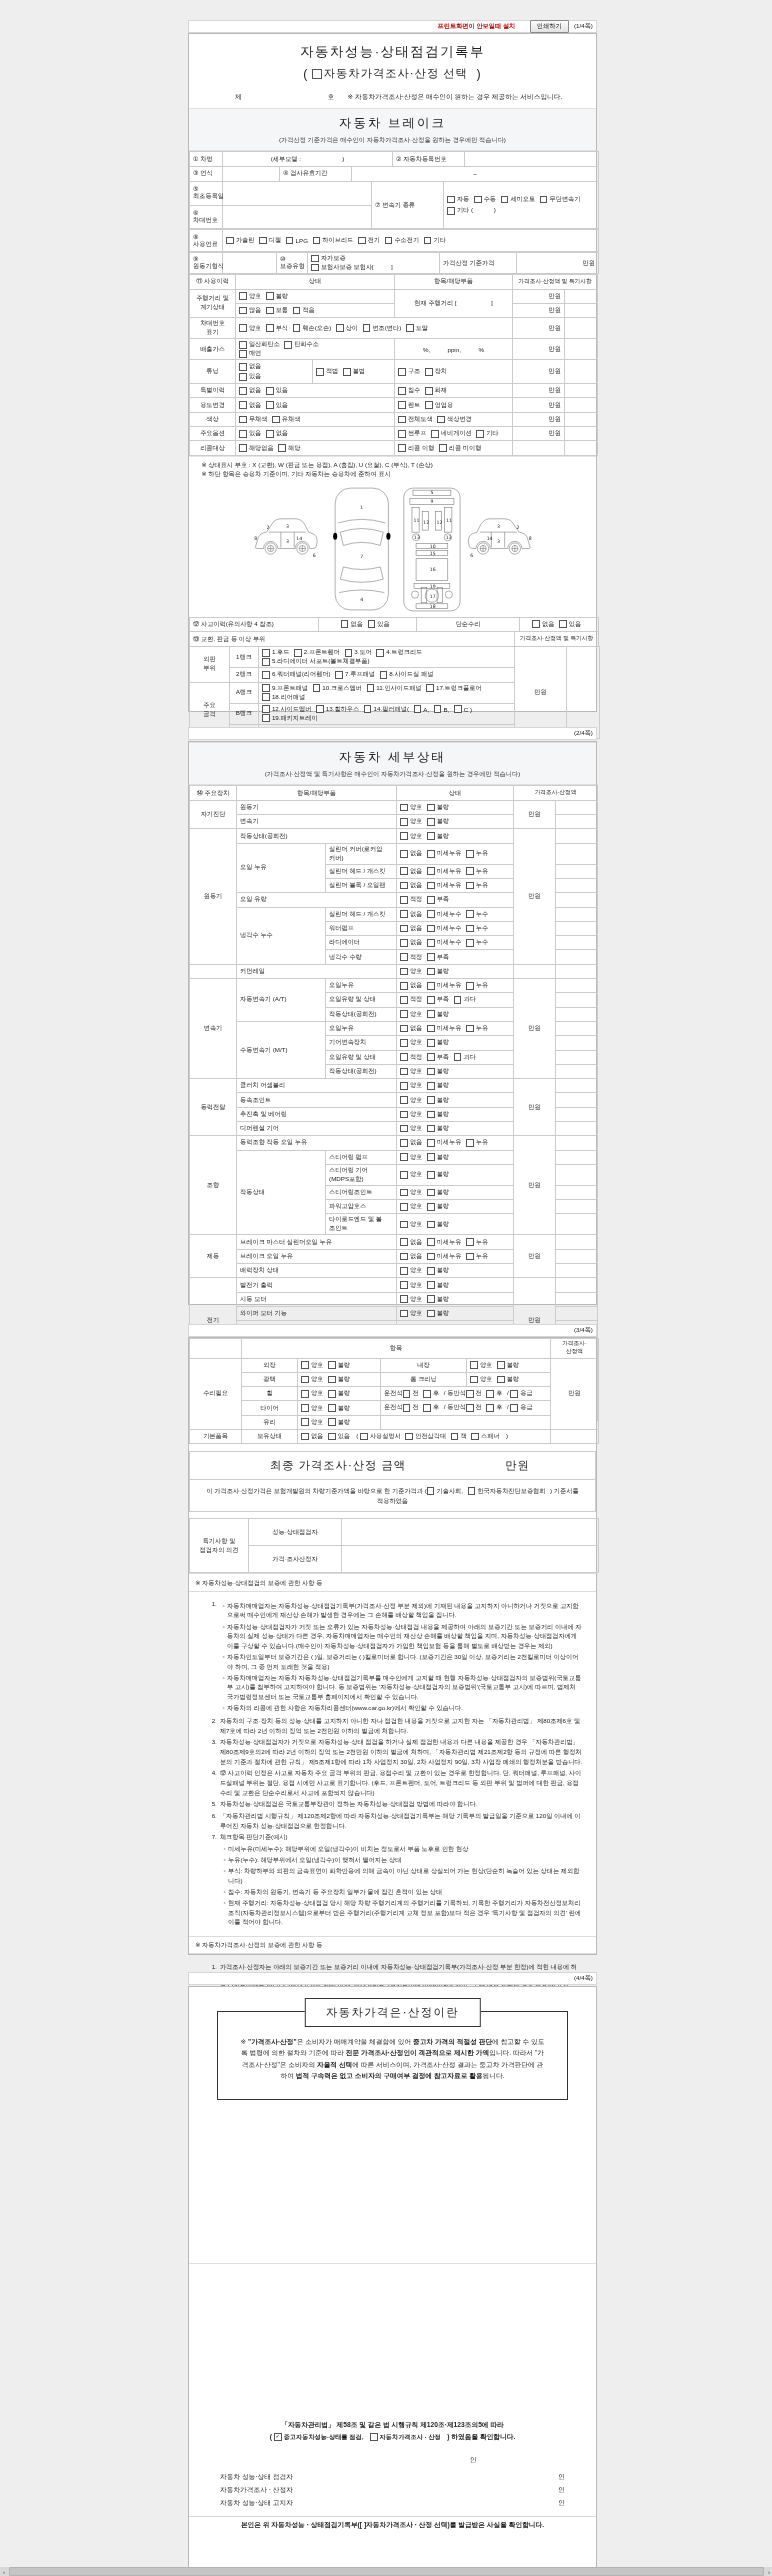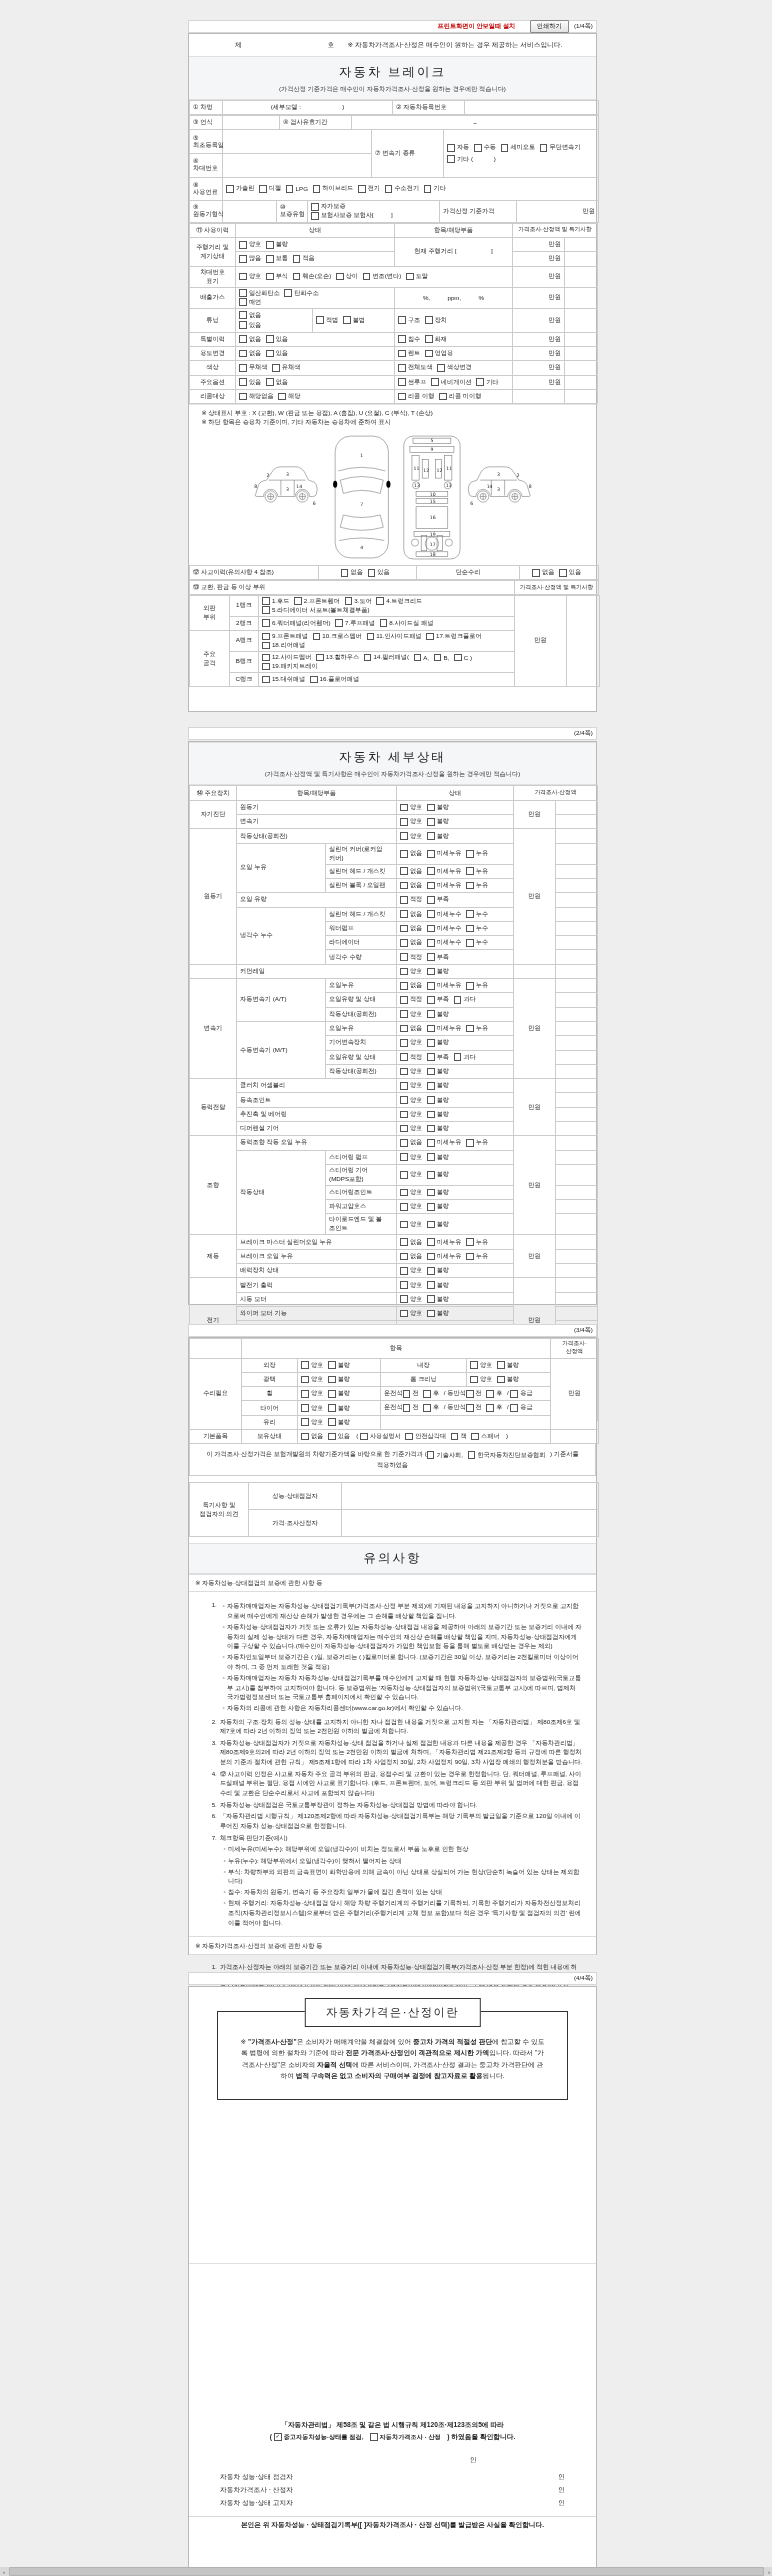--- a/index.html
+++ b/index.html
@@ -57,20 +57,31 @@
 </head>
 <body>
 
 <div class="col bar" style="top:19.6px;">
   <span class="hint">프린트화면이 안보일때 설치</span>
   <button>인쇄하기</button>
   <span class="marker">(1/4쪽)</span>
 </div>
 
 <div class="col pg" style="top:33px;height:679px;">
+  <div class="titlebox">
+    <div class="t1">자동차성능·상태점검기록부</div>
+    <div class="t2">
+      <span>(</span>
+      <span class="cb" style="font-size:11.3px">
+          <i class="bx" style="width:7.2px;height:7.2px"></i>
+          <em>자동차가격조사·산정 선택</em>
+        </span>
+      <span>)</span>
+    </div>
+  </div>
   <div class="docno">
     <span class="je">제</span>
     <span class="ho">호</span>
     <span>※ 자동차가격조사·산정은 매수인이 원하는 경우 제공하는 서비스입니다.</span>
   </div>
 
   <div class="sh">
     <h2>자동차 브레이크</h2>
     <div class="sub">(가격산정 기준가격은 매수인이 자동차가격조사·산정을 원하는 경우에만 적습니다)</div>
   </div>
@@ -1376,20 +1387,24 @@
                 <i class="bx"></i>
                 <em>스패너</em>
               </span></span>
         <span>)</span>
       </td>
       <td></td>
     </tr>
   </tbody>
     </table>
 
+  <div class="banner" style="margin-top:7.2px">
+    <div class="bt">최종 가격조사·산정 금액</div>
+    <div class="bu">만원</div>
+  </div>
   <div class="basis">
     <span>이 가격조사·산정가격은 보험개발원의 차량기준가액을 바탕으로 한 기준가격과 (</span><span class="cbg"><span class="cb">
           <i class="bx"></i>
           <em>기술사회,</em>
         </span><span class="cb">
           <i class="bx"></i>
           <em>한국자동차진단보증협회</em>
         </span></span><span>) 기준서를 적용하였음</span>
   </div>
 
@@ -1405,23 +1420,20 @@
       <td class="c" style="height:24px">성능·상태점검자</td>
       <td></td>
     </tr>
     <tr>
       <td class="c" style="height:24px">가격·조사산정자</td>
       <td></td>
     </tr>
   </tbody>
     </table>
 
-  <div class="sh" style="margin-top:6.2px">
-    <h2>유의사항</h2>
-  </div>
   <div class="ntc">
     <div class="head">※ 자동차성능·상태점검의 보증에 관한 사항 등</div>
     <div class="bodyx">
       <div class="ni">
           <span class="no">1.</span>
         <div class="tx">
           <div class="nb" style="margin-left:0">
               <span class="blt">◦</span>
               <span class="tx">자동차매매업자는 자동차성능·상태점검기록부(가격조사·산정 부분 제외)에 기재된 내용을 고지하지 아니하거나 거짓으로 고지함으로써 매수인에게 재산상 손해가 발생한 경우에는 그 손해를 배상할 책임을 집니다.</span>
             </div>

